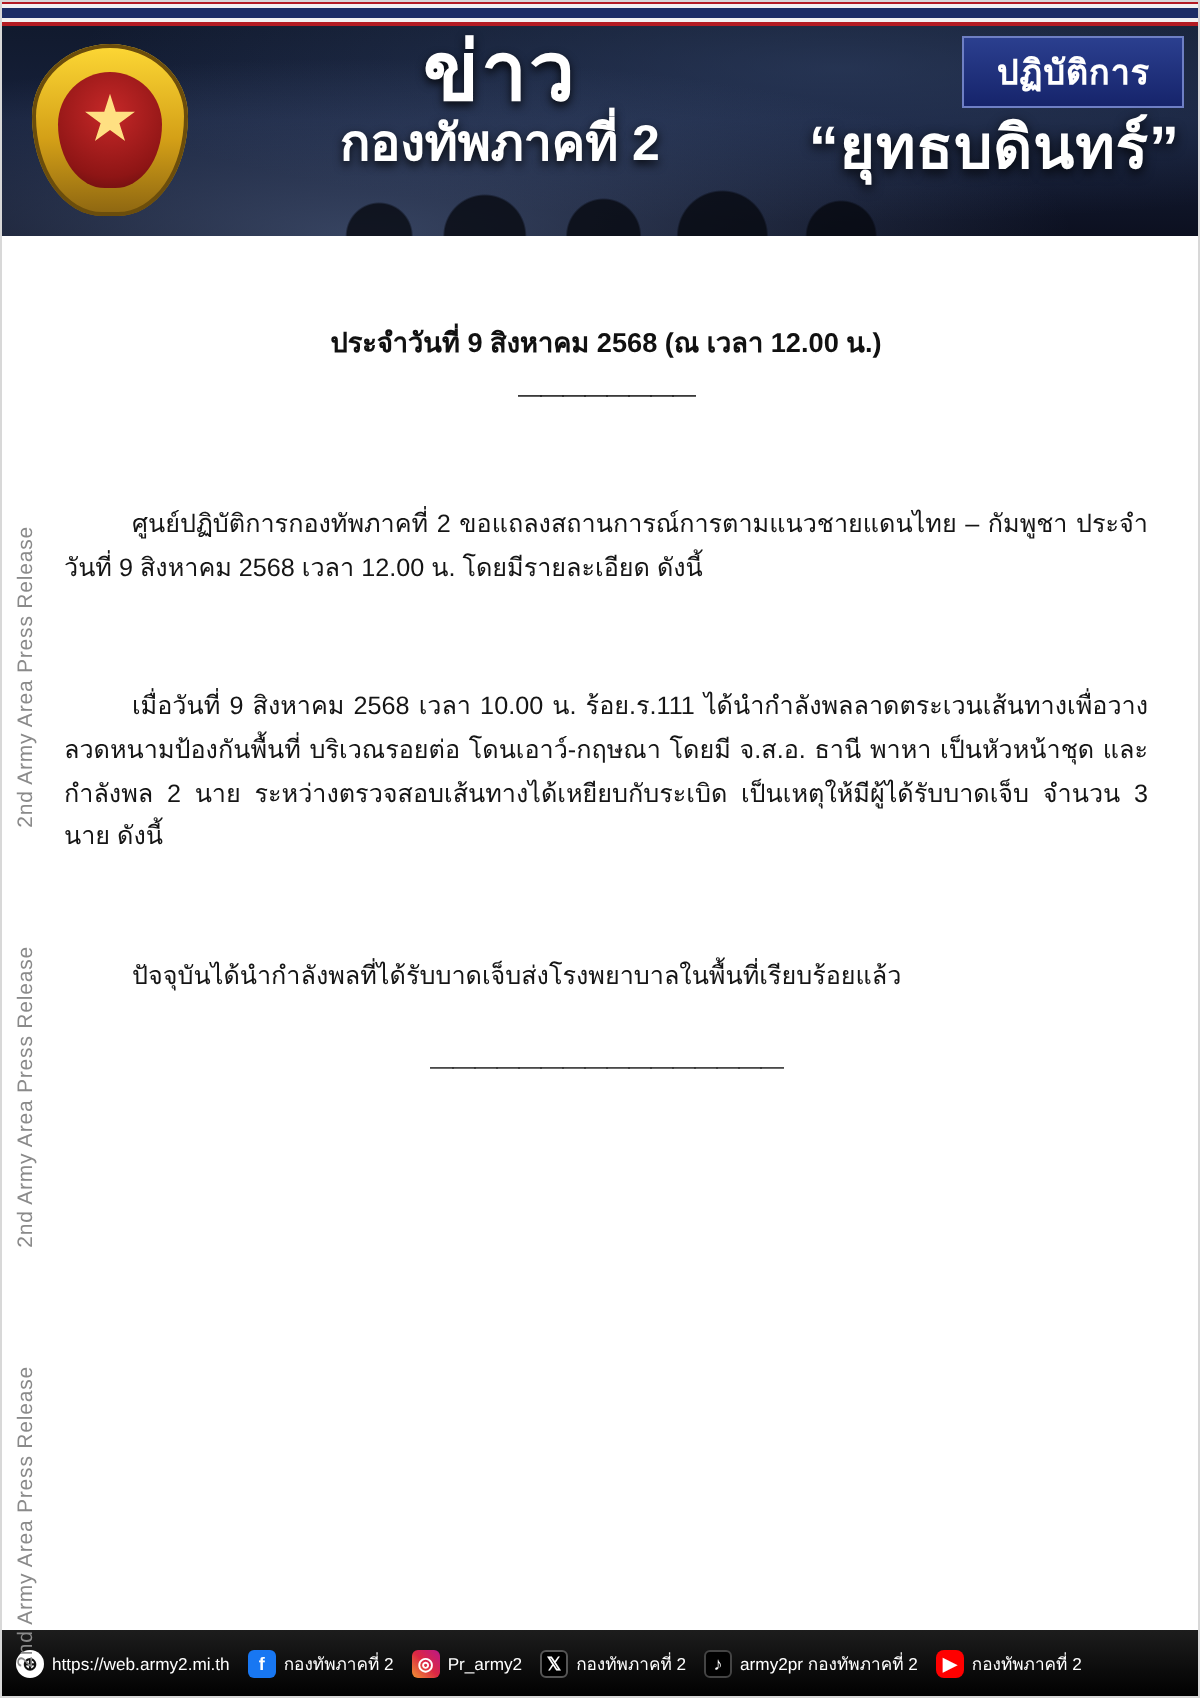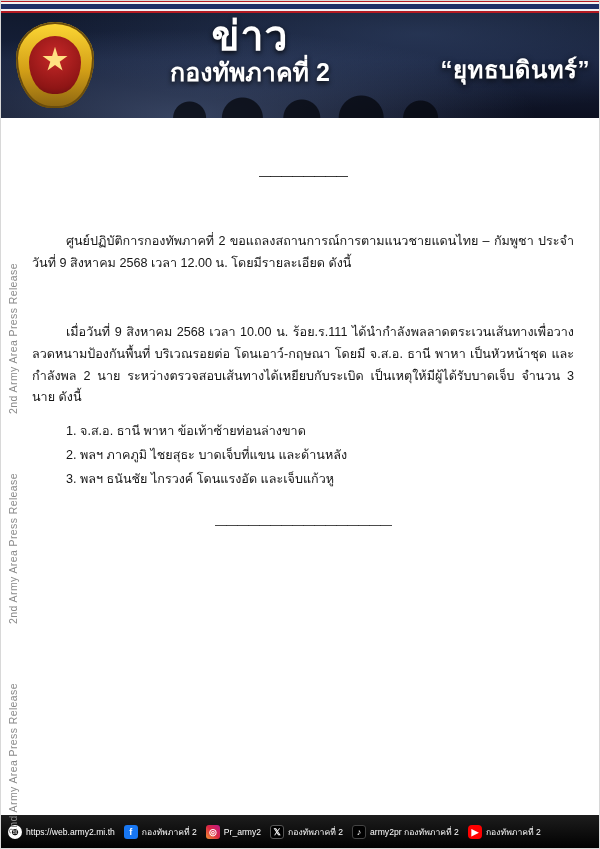--- a/index.html
+++ b/index.html
@@ -130,21 +130,21 @@
     font-size: 17px;
     font-weight: bold;
     padding: 3px 16px 4px 16px;
     border: 1px solid #6e7fc4;
     letter-spacing: .5px;
   }
   .ribbon-sub {
     position: absolute;
     right: 10px;
     top: 50px;
-    font-size: 24px;
+    font-size: 30px;
     font-weight: bold;
     color: #ffffff;
     text-shadow: 0 2px 6px rgba(0,0,0,.9);
     letter-spacing: .5px;
   }
 
   
   .content-wrap {
     flex: 1;
     display: flex;
@@ -286,49 +286,47 @@
       <div class="shield"></div>
       <div class="inner"></div>
       <div class="star"></div>
     </div>
 
     <div class="banner-title">
       <div class="l1">ข่าว</div>
       <div class="l2">กองทัพภาคที่ 2</div>
     </div>
 
+    <div class="ribbon">ปฏิบัติการ</div>
     <div class="ribbon-sub">“ยุทธบดินทร์”</div>
   </div>
 
   <div class="content-wrap">
 
     <div class="side-bar">
       <span class="vtext v1">2nd Army Area Press Release</span>
       <span class="vtext v2">2nd Army Area Press Release</span>
       <span class="vtext v3">2nd Army Area Press Release</span>
 
     </div>
 
     <div class="doc">
       <h1>
         <br>
+        <span>ประจำวันที่ 9 สิงหาคม 2568 (ณ เวลา 12.00 น.)</span>
       </h1>
 
       <div class="divider-short">————————</div>
 
       <p class="para indent">ศูนย์ปฏิบัติการกองทัพภาคที่ 2 ขอแถลงสถานการณ์การตามแนวชายแดนไทย – กัมพูชา ประจำ วันที่ 9 สิงหาคม 2568 เวลา 12.00 น. โดยมีรายละเอียด ดังนี้</p>
 
       <p class="para indent">เมื่อวันที่ 9 สิงหาคม 2568 เวลา 10.00 น. ร้อย.ร.111 ได้นำกำลังพลลาดตระเวนเส้นทางเพื่อวางลวดหนามป้องกันพื้นที่ บริเวณรอยต่อ โดนเอาว์-กฤษณา โดยมี จ.ส.อ. ธานี พาหา เป็นหัวหน้าชุด และ กำลังพล 2 นาย ระหว่างตรวจสอบเส้นทางได้เหยียบกับระเบิด เป็นเหตุให้มีผู้ได้รับบาดเจ็บ จำนวน 3 นาย ดังนี้</p>
 
-      <ul class="list">
-        <li>1. จ.ส.อ. ธานี พาหา ข้อเท้าซ้ายท่อนล่างขาด</li>
-        <li>2. พลฯ ภาคภูมิ ไชยสุธะ บาดเจ็บที่แขน และด้านหลัง</li>
-        <li>3. พลฯ ธนันชัย ไกรวงค์ โดนแรงอัด และเจ็บแก้วหู</li>
-      </ul>
-
+
+      <p class="para indent">ปัจจุบันได้นำกำลังพลที่ได้รับบาดเจ็บส่งโรงพยาบาลในพื้นที่เรียบร้อยแล้ว</p>
 
       <div class="divider-long">————————————————</div>
     </div>
   </div>
 
   <div class="footer">
 
     <div class="f-item">
       <span class="f-ico ico-globe">⊕</span>
       <span>https://web.army2.mi.th</span>

